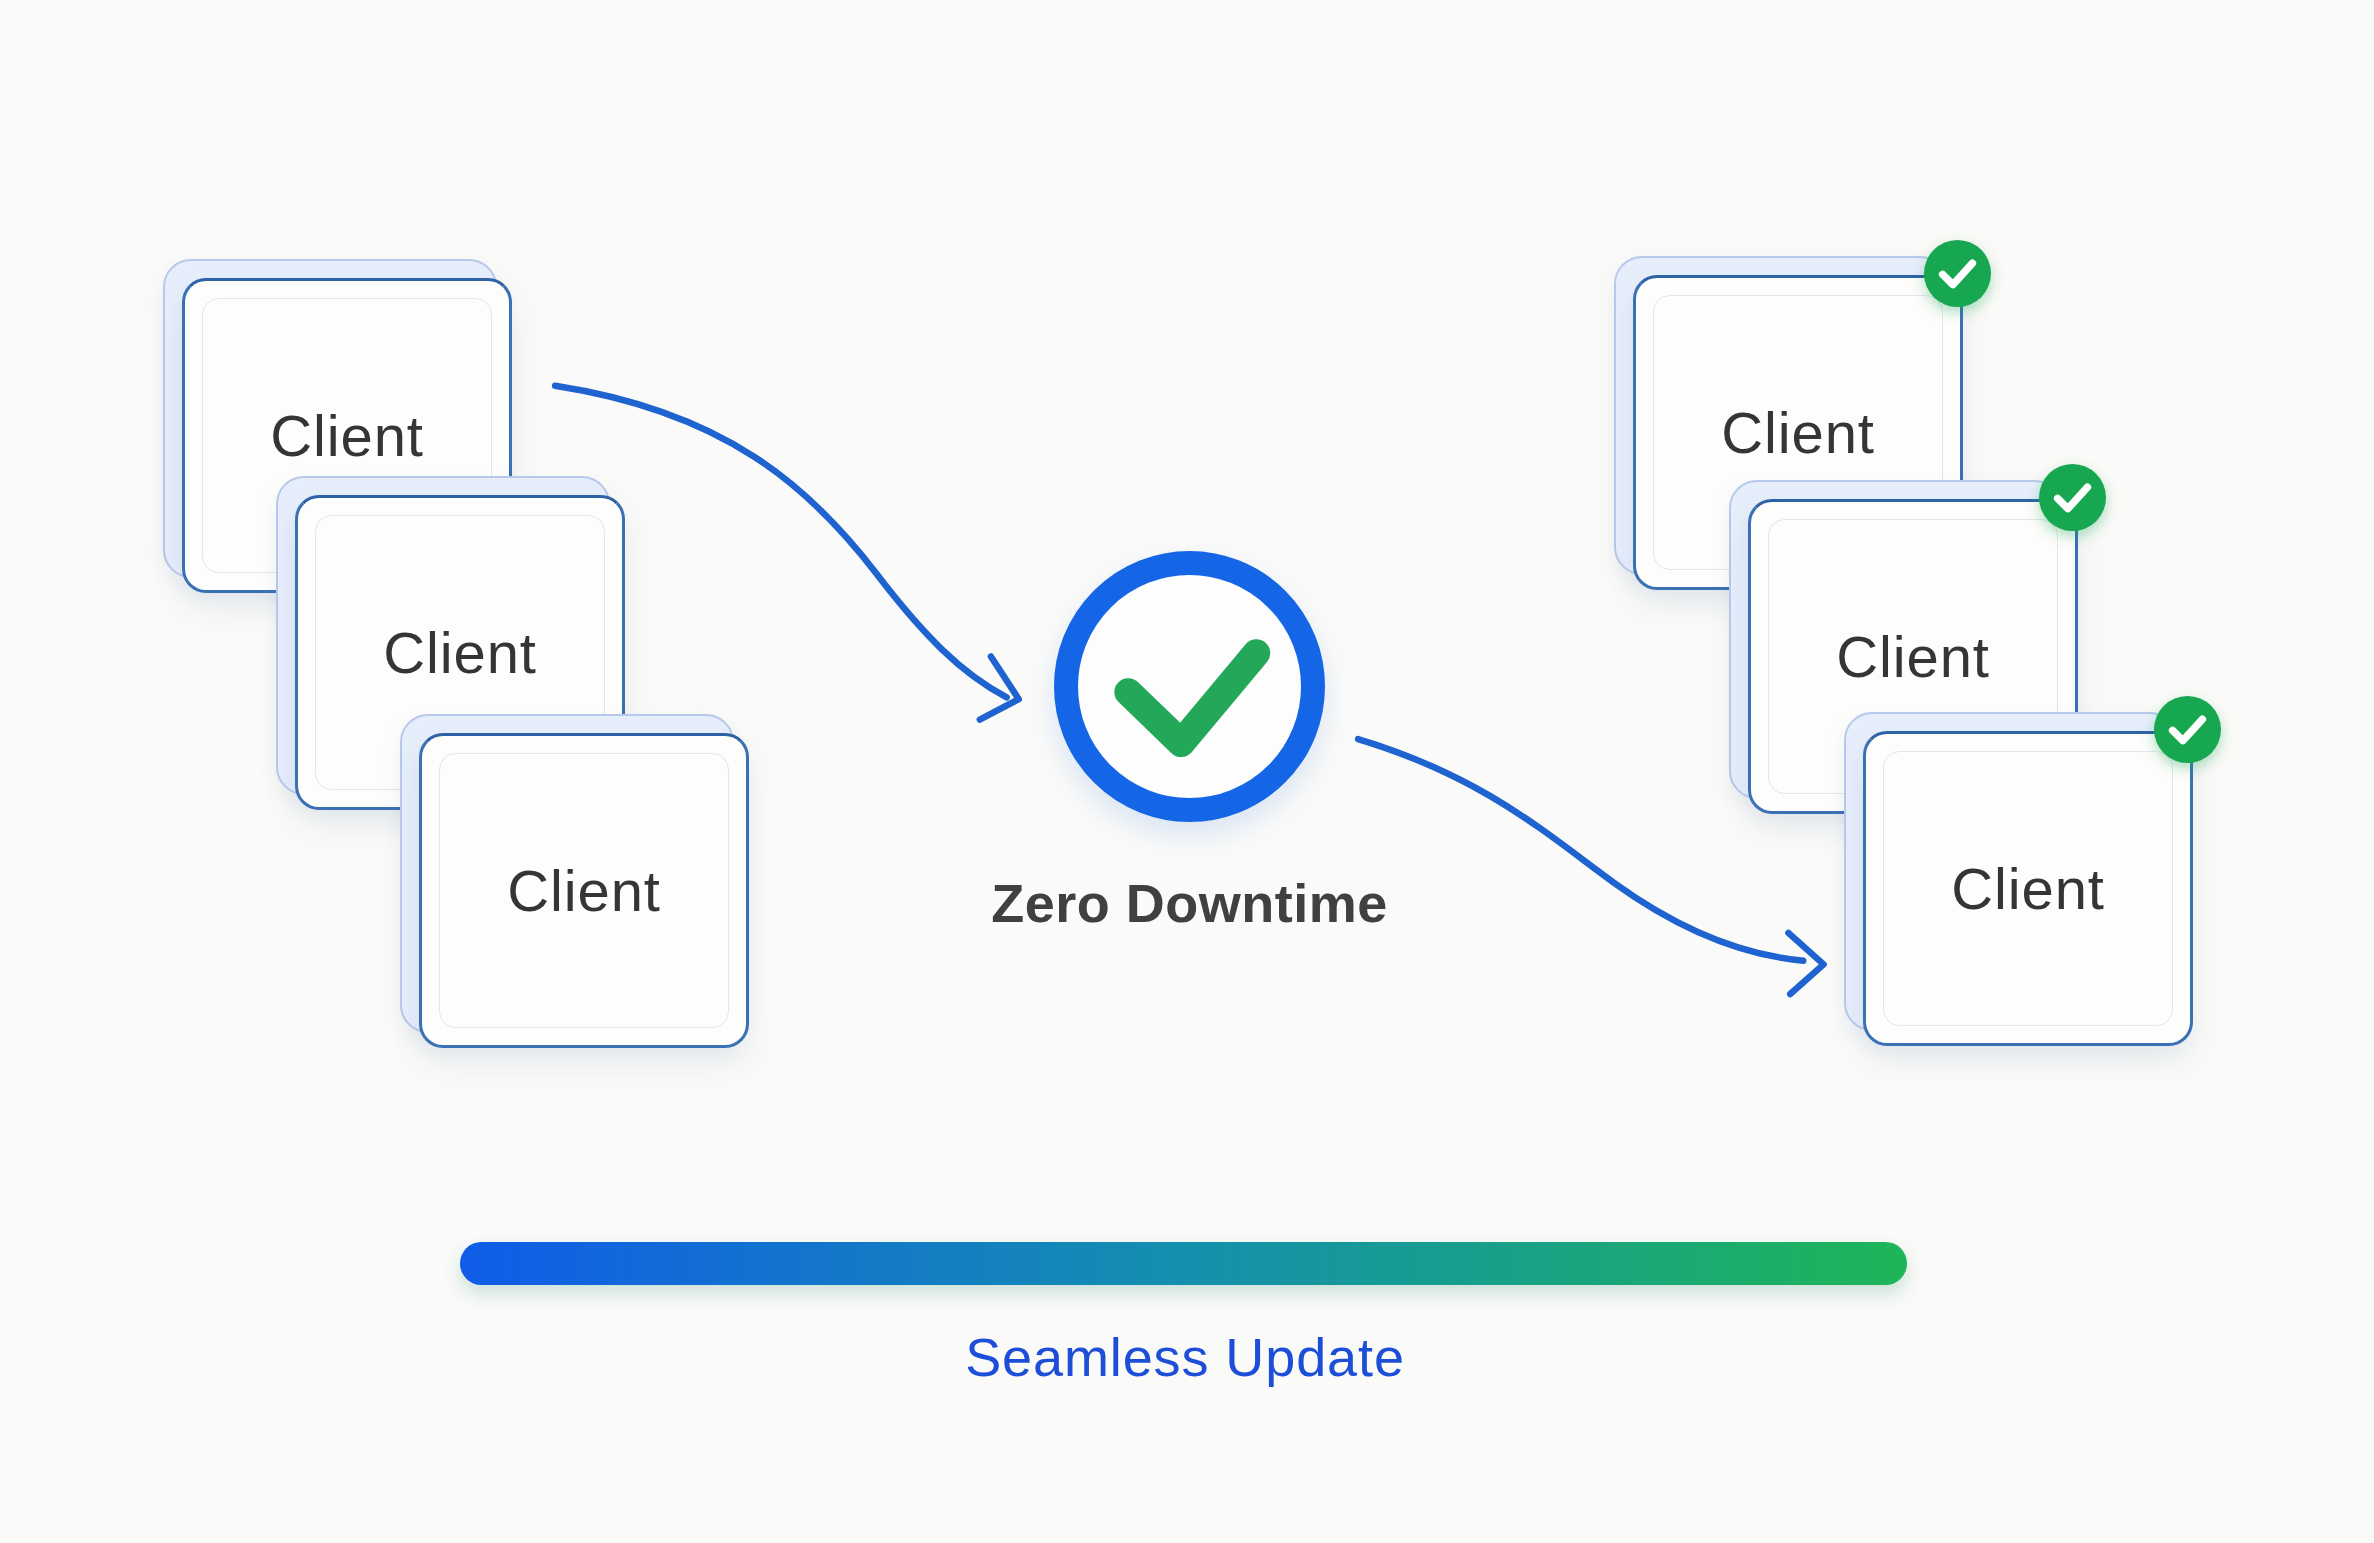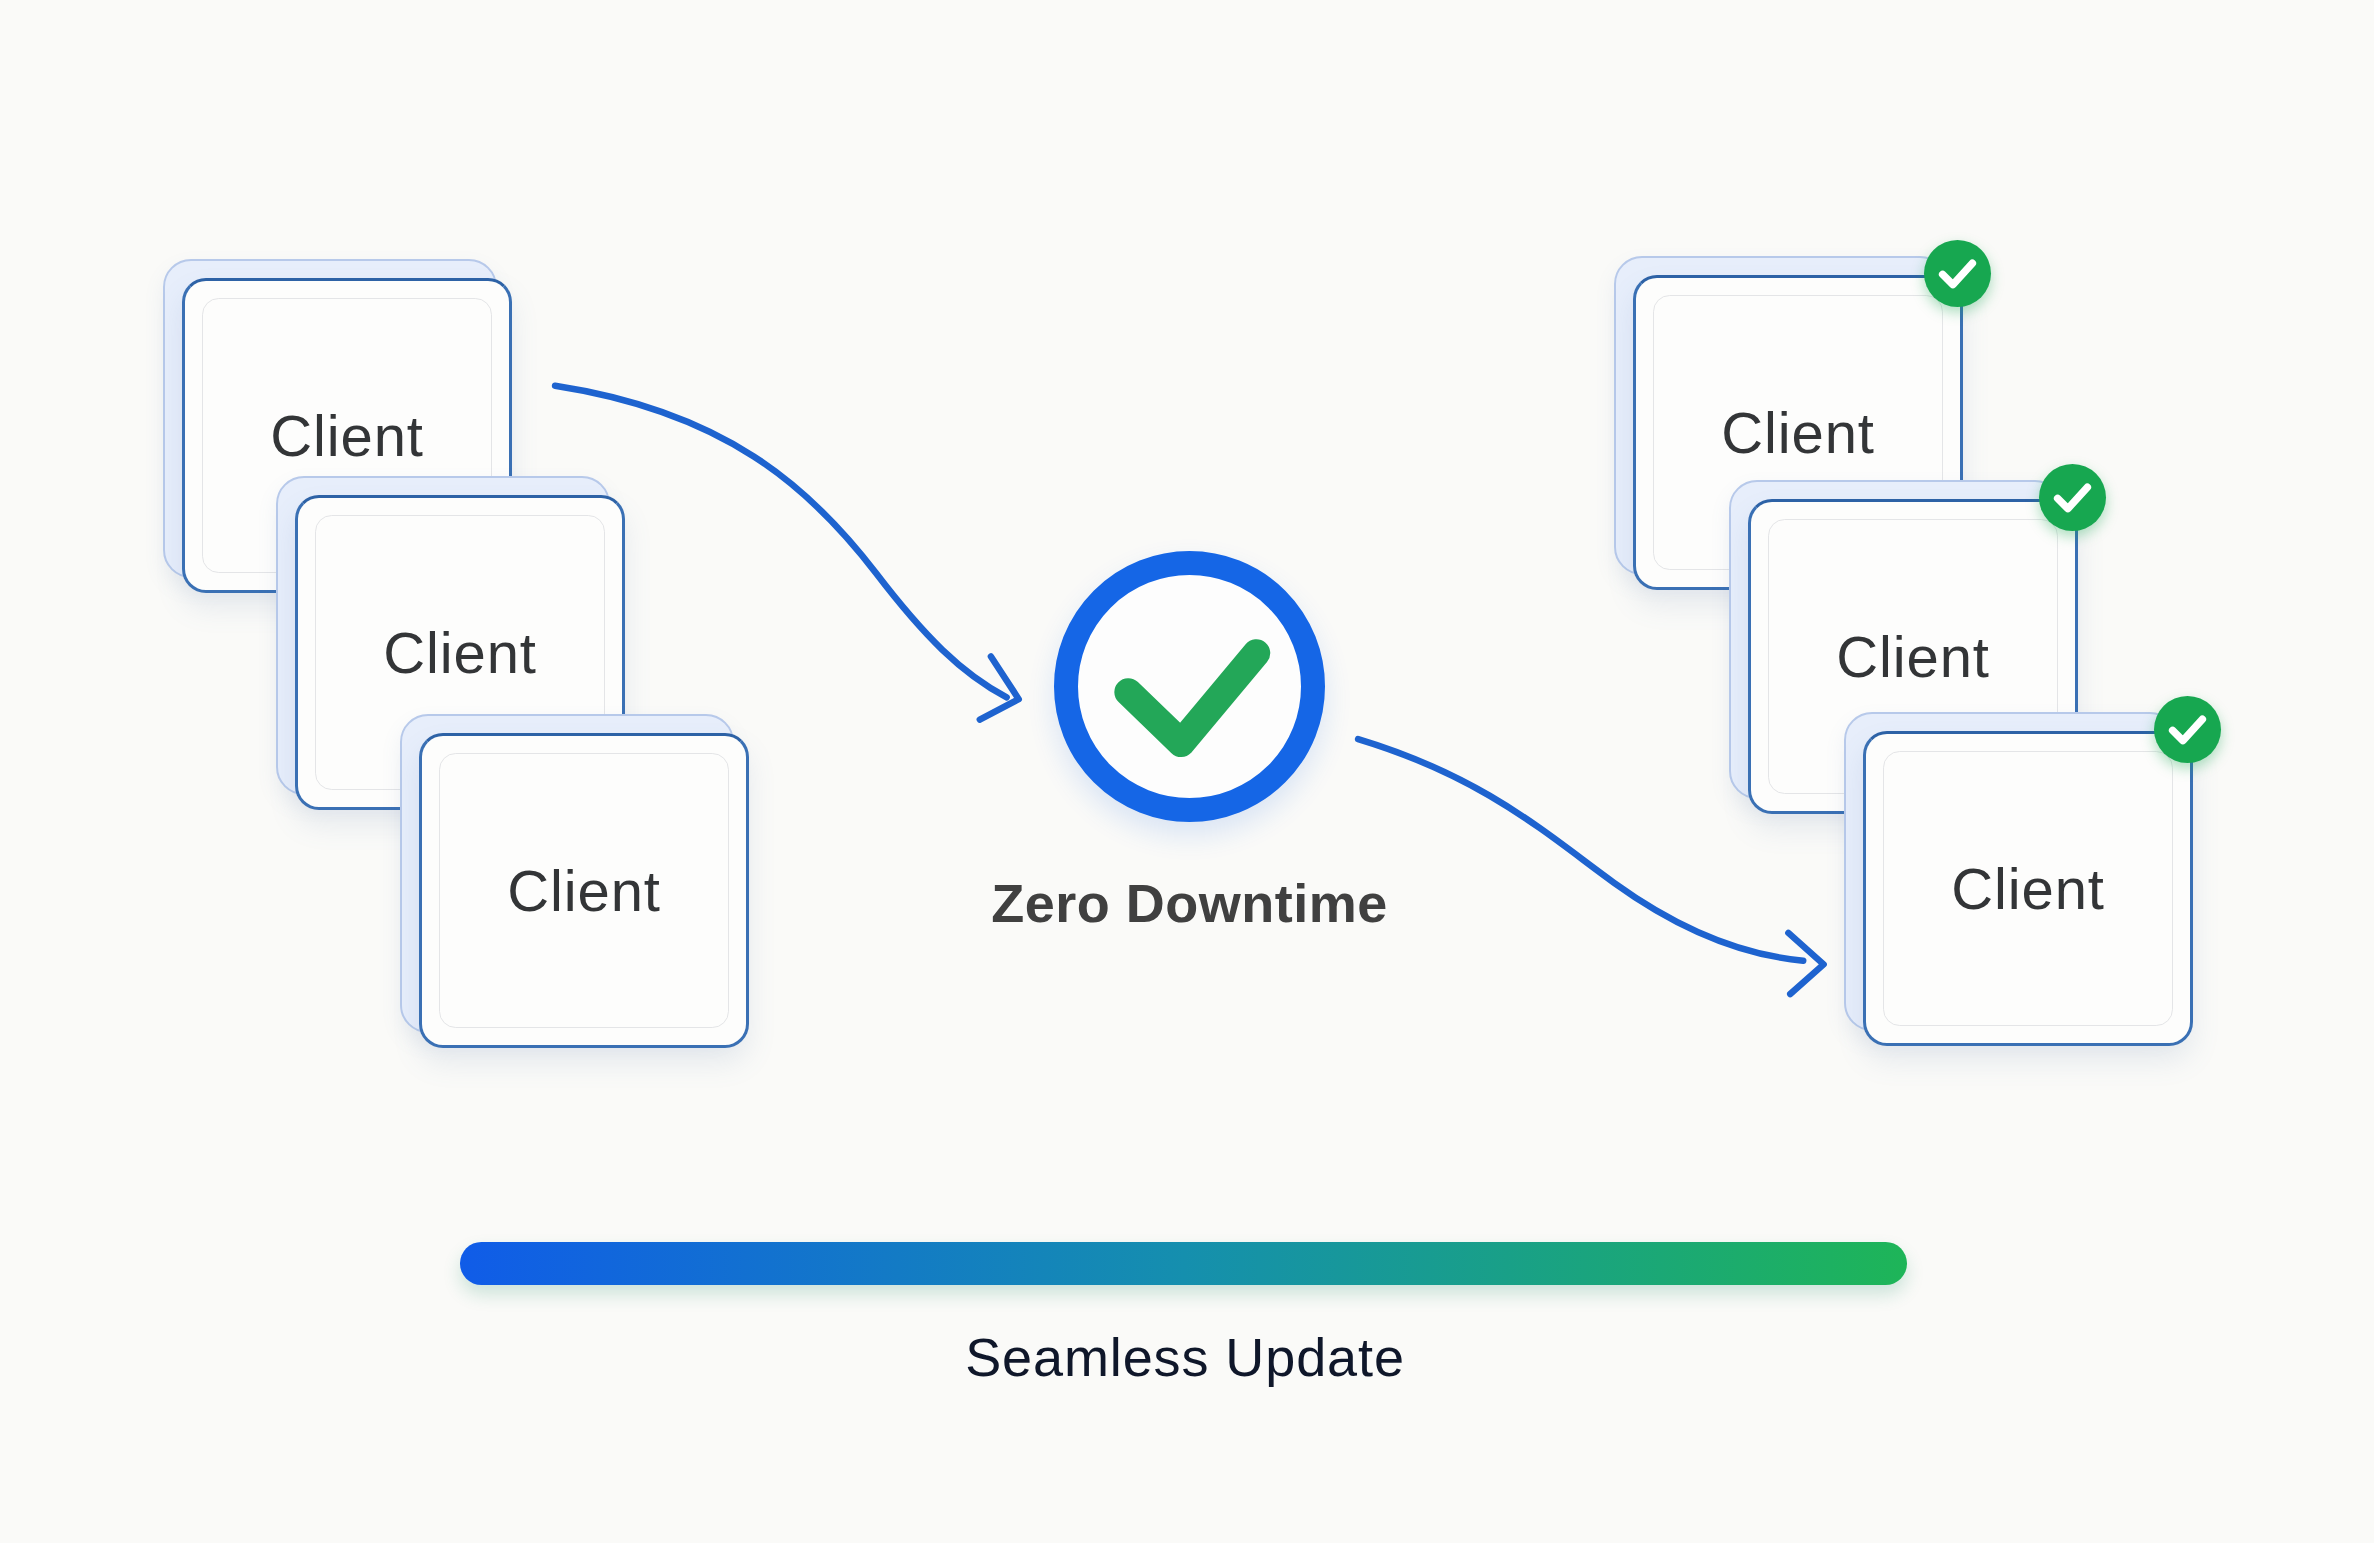--- a/index.html
+++ b/index.html
@@ -53,21 +53,21 @@
   
   .arrows{position:absolute;left:0;top:0;width:2375px;height:1543px;z-index:1;pointer-events:none;}
   
   .update-bar{
     position:absolute;left:460px;top:1242px;width:1447px;height:43px;border-radius:21.3px;
     background:linear-gradient(90deg,#105ce8 0%,#158fae 50%,#1eb558 100%);
     box-shadow:0 9.3px 18.6px rgba(25,140,100,0.20);z-index:2;
   }
   .footer-label{
     position:absolute;left:814px;top:1326px;width:742px;text-align:center;
-    font-size:54px;font-weight:500;color:#0f172a;letter-spacing:0.9px;z-index:2;
+    font-size:54px;font-weight:500;color:#1d4ed8;letter-spacing:0.9px;z-index:2;
   }
 </style>
 </head>
 <body>
 
 <div class="canvas">
 
   <svg class="arrows" viewBox="0 0 2560 1664">
     <g stroke="#1e63cf" stroke-width="7" fill="none" stroke-linecap="round" stroke-linejoin="round">
       <path d="M 598 416 C 780 444, 872 524, 944 618 C 996 686, 1036 726, 1085 752"></path>

